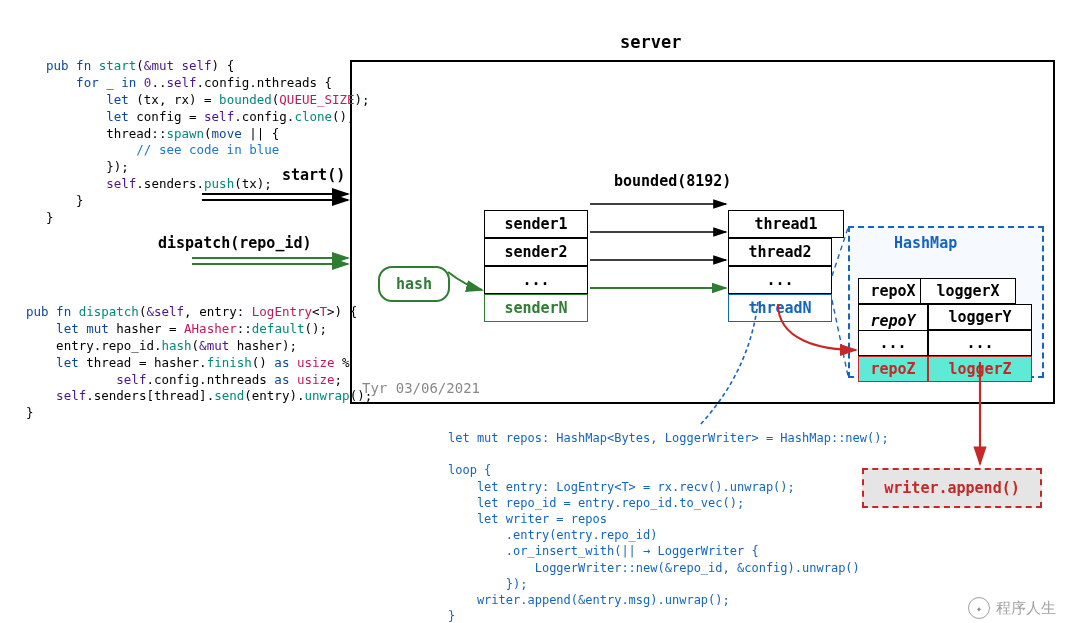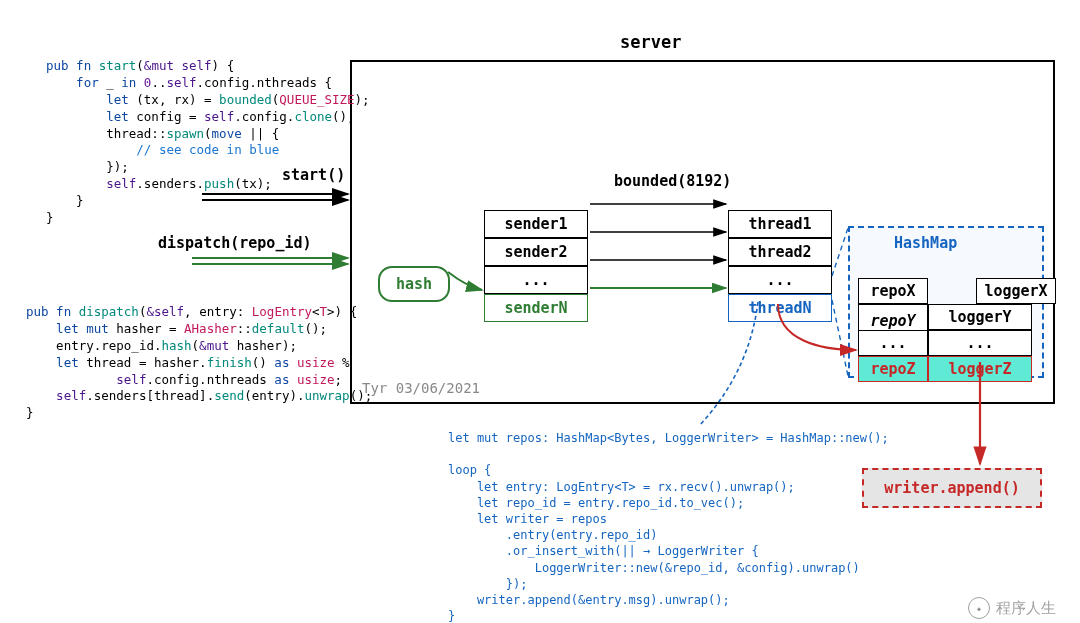--- a/index.html
+++ b/index.html
@@ -64,30 +64,30 @@
 
 <div class="label" style="left:614px; top:172px; font-size:15px;">bounded(8192)</div>
 
 <div class="box hash" style="left:378px; top:246px;">hash</div>
 
 <div class="box" style="left:484px; top:190px; width:104px; height:28px;">sender1</div>
 <div class="box" style="left:484px; top:218px; width:104px; height:28px;">sender2</div>
 <div class="box" style="left:484px; top:246px; width:104px; height:28px;">...</div>
 <div class="box green" style="left:484px; top:274px; width:104px; height:28px; border-color:#2e7d32;">senderN</div>
 
-<div class="box" style="left:728px; top:190px; width:104px; height:28px;">thread1</div>
+<div class="box" style="left:728px; top:190px; width:116px; height:28px;">thread1</div>
 <div class="box" style="left:728px; top:218px; width:104px; height:28px;">thread2</div>
 <div class="box" style="left:728px; top:246px; width:104px; height:28px;">...</div>
 <div class="box blue" style="left:728px; top:274px; width:104px; height:28px;">threadN</div>
 
 <div class="dashed-blue" style="left:848px; top:226px; width:196px; height:152px;"></div>
 <div class="label" style="left:894px; top:234px; color:#1565c0; font-size:15px;">HashMap</div>
 
 <div class="box" style="left:858px; top:258px; width:70px; height:26px;">repoX</div>
-<div class="box" style="left:976px; top:258px; width:80px; height:26px;">loggerX</div>
+<div class="box" style="left:920px; top:258px; width:96px; height:26px;">loggerX</div>
 <div class="box" style="left:858px; top:284px; width:70px; height:34px;font-style:italic;">repoY</div>
 <div class="box" style="left:928px; top:284px; width:104px; height:26px;">loggerY</div>
 <div class="box" style="left:858px; top:310px; width:70px; height:26px;">...</div>
 <div class="box" style="left:928px; top:310px; width:104px; height:26px;">...</div>
 <div class="box red" style="left:858px; top:336px; width:70px; height:26px;">repoZ</div>
 <div class="box red" style="left:928px; top:336px; width:104px; height:26px;">loggerZ</div>
 
 <div class="dashed-red" style="left:862px; top:468px; width:180px; height:40px;">writer.append()</div>
 
 <pre class="code-block" style="left:46px; top:58px;"><span class="kw">pub fn</span> <span class="fn">start</span>(<span class="dk">&amp;mut self</span>) {

